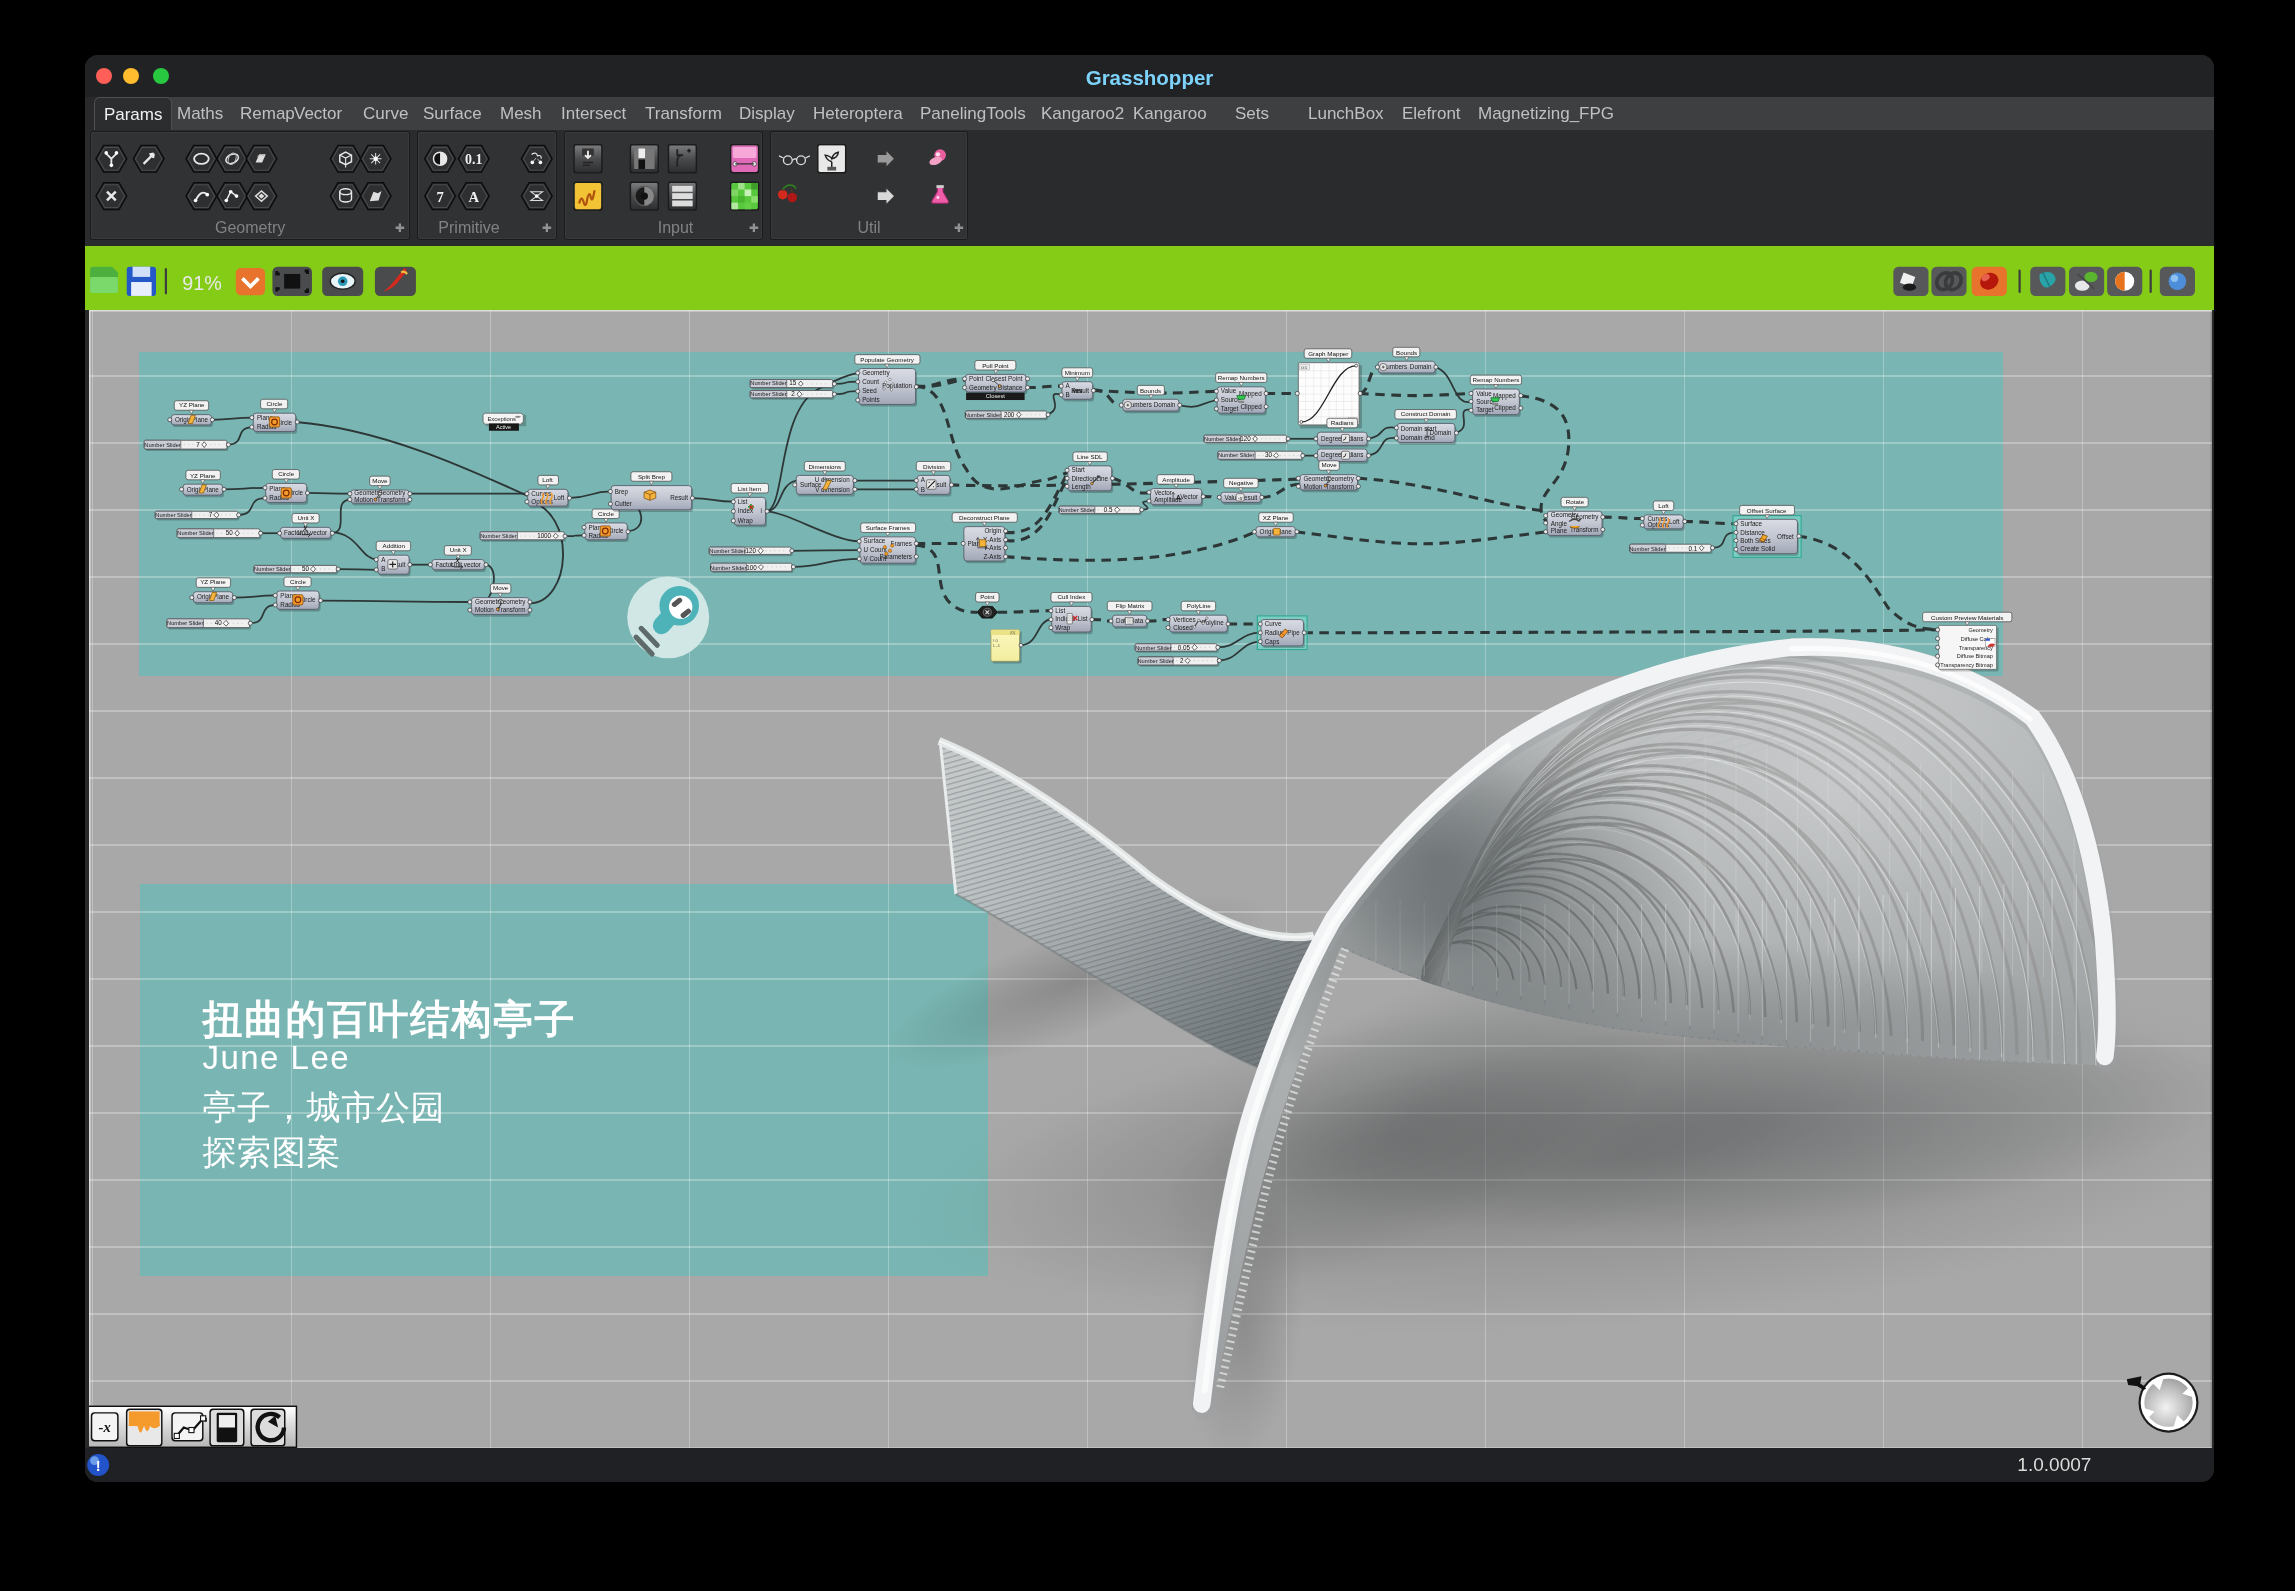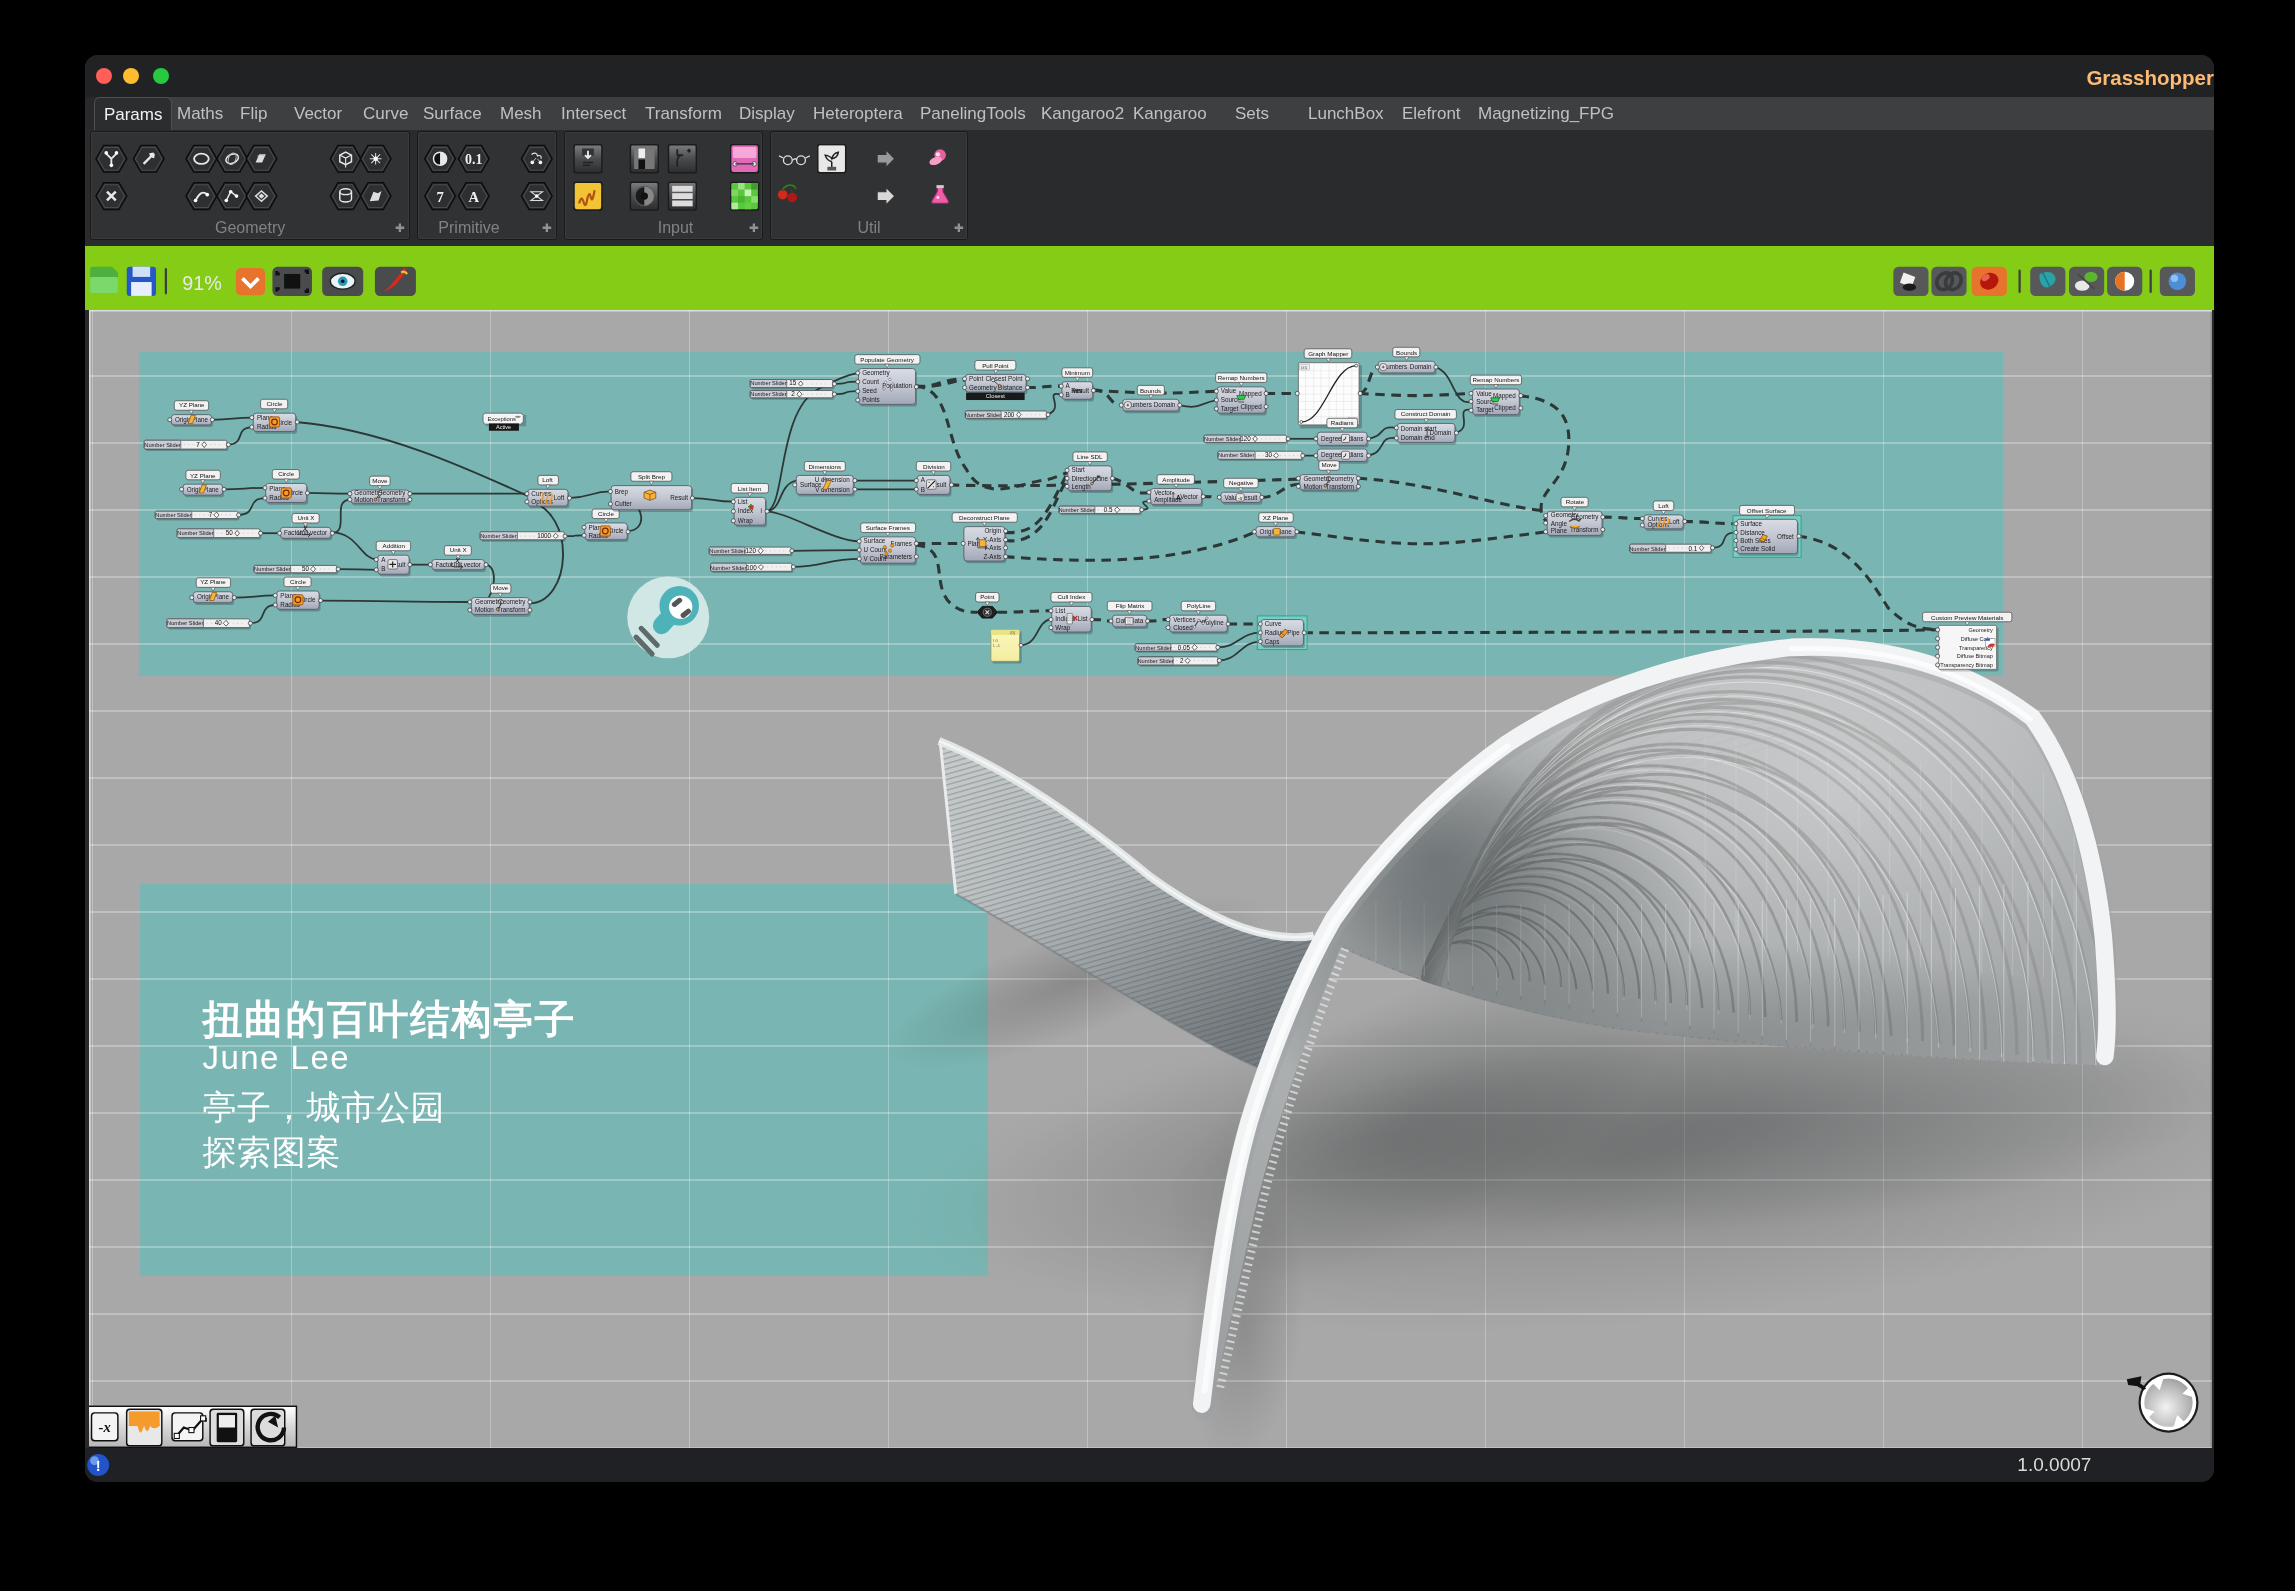--- a/index.html
+++ b/index.html
@@ -1,19 +1,19 @@
 <!DOCTYPE html>
 <html style="font-size:11.7px"><head><meta charset="utf-8">
 <style>
 *{margin:0;padding:0;box-sizing:border-box}
 body{width:2295px;height:1591px;background:#000;font-family:"Liberation Sans",sans-serif;position:relative;overflow:hidden}
 .win{position:absolute;left:85px;top:55px;width:2129px;height:1427px;border-radius:13px;overflow:hidden;background:#29292b}
 .tb{position:absolute;left:0;top:0;width:100%;height:42px;background:#212224}
 .dot{position:absolute;top:13px;width:16px;height:16px;border-radius:50%}
-.title{position:absolute;top:11px;left:0;width:100%;text-align:right;color:#fdba74;font-size:20.5px;font-weight:bold}
+.title{position:absolute;top:11px;left:0;width:100%;text-align:center;color:#7dd3fc;font-size:20.5px;font-weight:bold}
 .menurow{position:absolute;left:12px;top:42px;width:100%;height:34px;background:#3e3f41}
 .tab{position:absolute;top:7.3px;font-size:17px;color:#bfc0c2}
 .tab.sel{background:#2c2d2f;color:#f2f2f2;padding:7.3px 8.8px 10.2px 8.8px;top:0;border-radius:5.9px 5.9px 0 0;border:0.7px solid #505052;border-bottom:none}
 .toolrow{position:absolute;left:0;top:75px;width:100%;height:171px;background:#2a2b2d}
 .grp{position:absolute;top:0.7px;height:109px;background:#313234;border:0.7px solid #1a1a1a;border-radius:2.9px;box-shadow:0 0 0 0.7px #3e3f41 inset}
 .grplbl{position:absolute;top:89px;text-align:center;color:#808284;font-size:16px}
 .grpplus{position:absolute;top:91px;color:#909294;font-size:11.7px}
 .toolrow2{position:absolute;left:0;top:191px;width:100%;height:64px;background:#84cc16}
 .canvas{position:absolute;left:4.4px;top:255px;width:2123px;height:1138px;background:#a8a8a8;box-shadow:inset 1.5px 0 0 #dcdcdc,inset 0 1.5px 0 #dcdcdc,inset -1.5px 0 0 #909090}
 .statusbar{position:absolute;left:0;top:1393px;width:100%;height:34px;background:#202124}
@@ -31,21 +31,21 @@
 <div class="win">
   <div class="tb">
     <div class="dot" style="left:11px;background:#ff5f57"></div>
     <div class="dot" style="left:38px;background:#febc2e"></div>
     <div class="dot" style="left:68px;background:#28c840"></div>
     <div class="title">Grasshopper</div>
   </div>
   <div class="menurow">
       <span class="tab sel" style="left:-2.9px">Params</span>
       <span class="tab" style="left:80px">Maths</span>
-      <span class="tab" style="left:143px">Flip</span>
+      <span class="tab" style="left:143px">Remap</span>
       <span class="tab" style="left:197px">Vector</span>
       <span class="tab" style="left:266px">Curve</span>
       <span class="tab" style="left:326px">Surface</span>
       <span class="tab" style="left:403px">Mesh</span>
       <span class="tab" style="left:464px">Intersect</span>
       <span class="tab" style="left:548px">Transform</span>
       <span class="tab" style="left:642px">Display</span>
       <span class="tab" style="left:716px">Heteroptera</span>
       <span class="tab" style="left:823px">PanelingTools</span>
       <span class="tab" style="left:944px">Kangaroo2</span>

